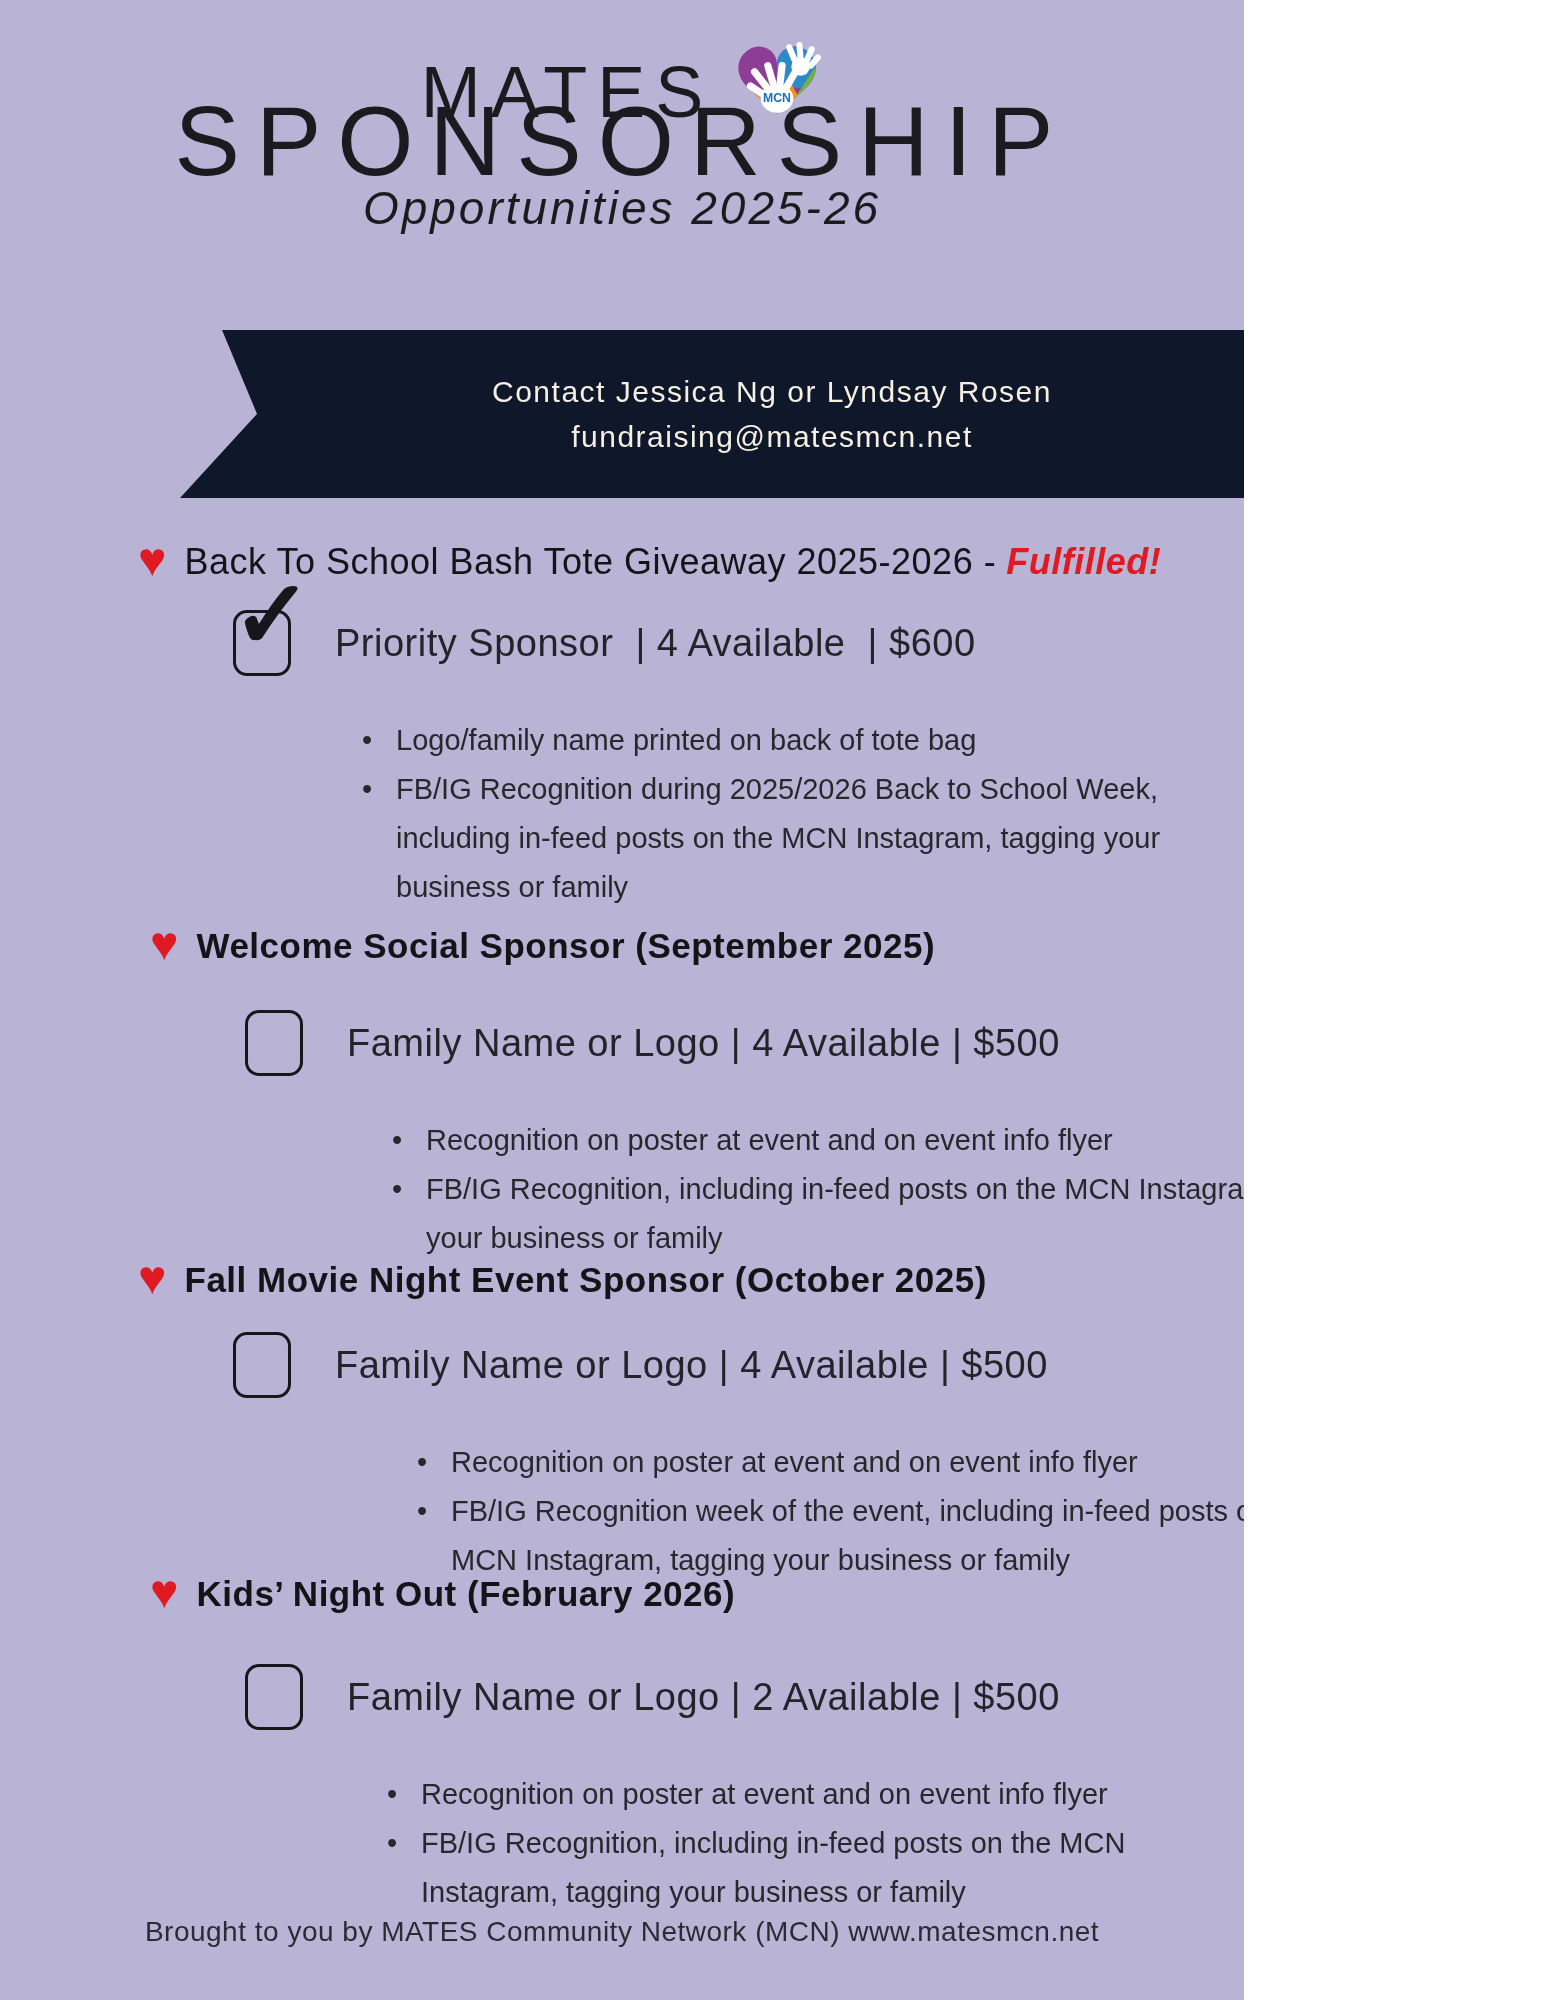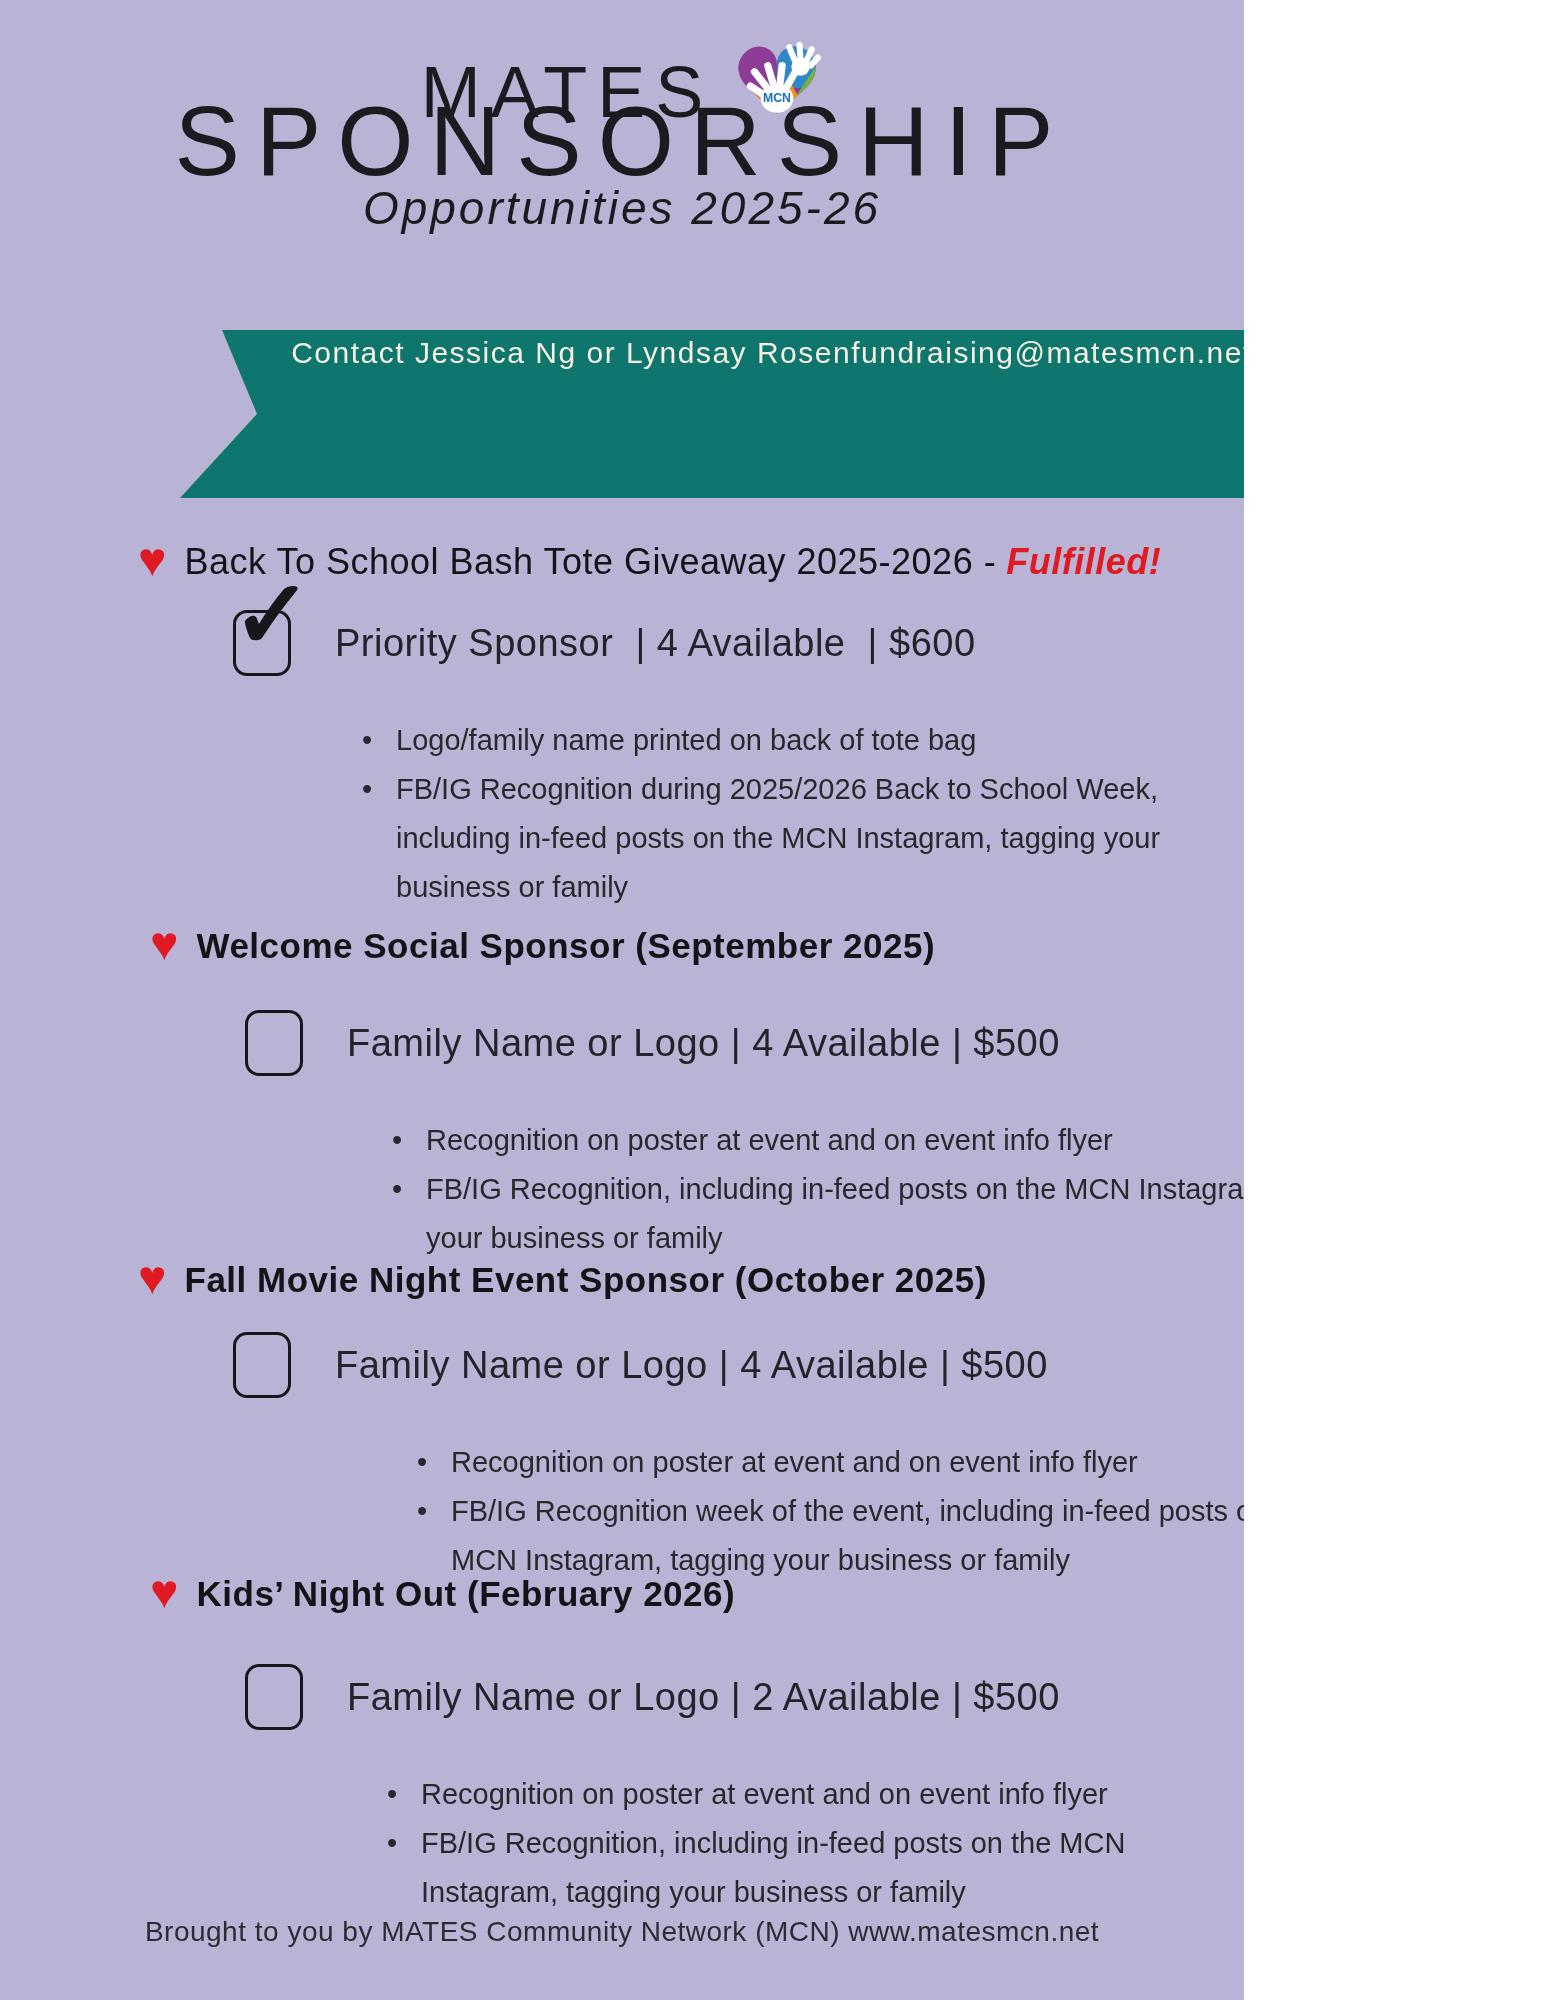--- a/index.html
+++ b/index.html
@@ -13,23 +13,23 @@
     display:flex; justify-content:center; align-items:flex-end; gap:18px;}
   .brand-main{font-size:72px; font-weight:300; letter-spacing:10px; line-height:1;}
   .brand-sub{font-size:26px; font-weight:500; letter-spacing:9px; padding-bottom:10px;}
   .brand-logo{margin-bottom:-6px;}
   .page-title{position:absolute; top:92px; left:0; width:100%; text-align:center;
     font-size:98px; font-weight:300; letter-spacing:16px; line-height:1;}
   .page-subtitle{position:absolute; top:181px; left:0; width:100%; text-align:center;
     font-size:46px; font-weight:300; letter-spacing:3px;font-style:italic;}
   
   .ribbon{position:absolute; left:177px; top:330px; width:1190px; height:168px;
-    background:#0f766e;
+    background:#0f172a;
     clip-path:polygon(45px 0, 1145px 0, 1111px 84px, 1188px 168px, 3px 168px, 80px 84px);
-    display:flex; justify-content:center;
+    display:flex; flex-direction:column; justify-content:center;
     text-align:center; color:#f6f0e2; font-size:30px; line-height:45px;
     font-weight:400; letter-spacing:1.5px;}
   
   .sponsor-section{position:absolute;}
   .s1{top:538px; left:138px;}
   .s2{top:922px; left:150px;}
   .s3{top:1256px; left:138px;}
   .s4{top:1570px; left:150px;}
   .section-heading{display:flex; align-items:center; gap:18px;}
   .heart{color:#df1a22; font-size:48px; line-height:1; transform:translateY(-2px);}

